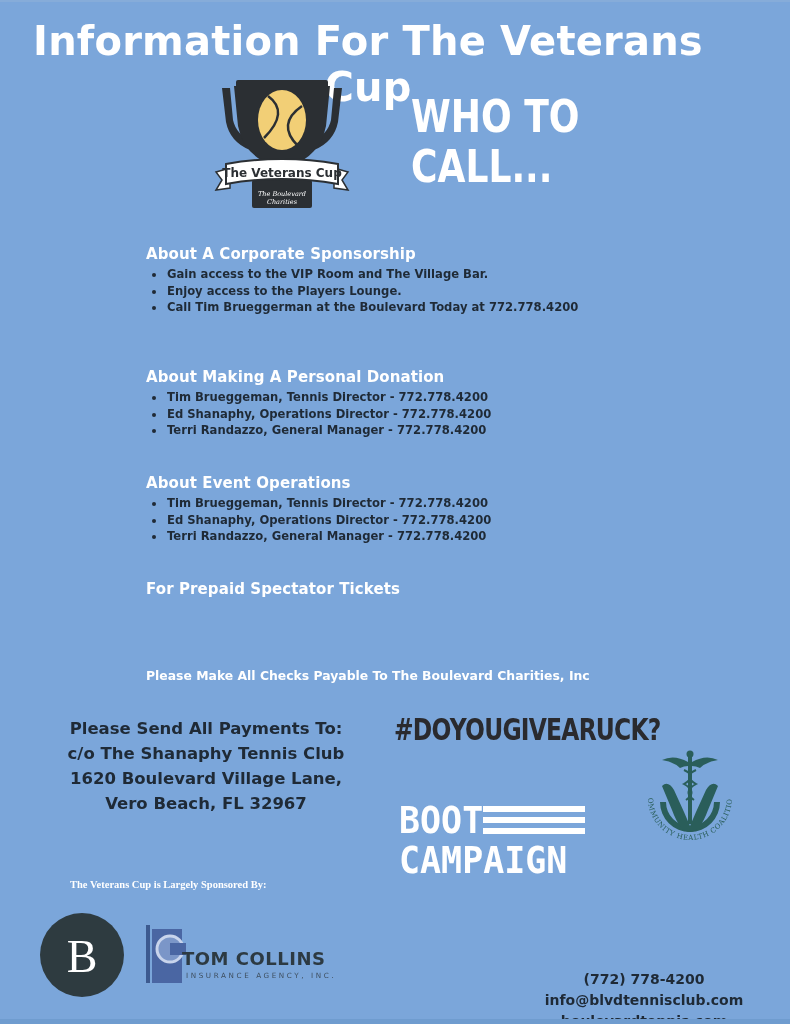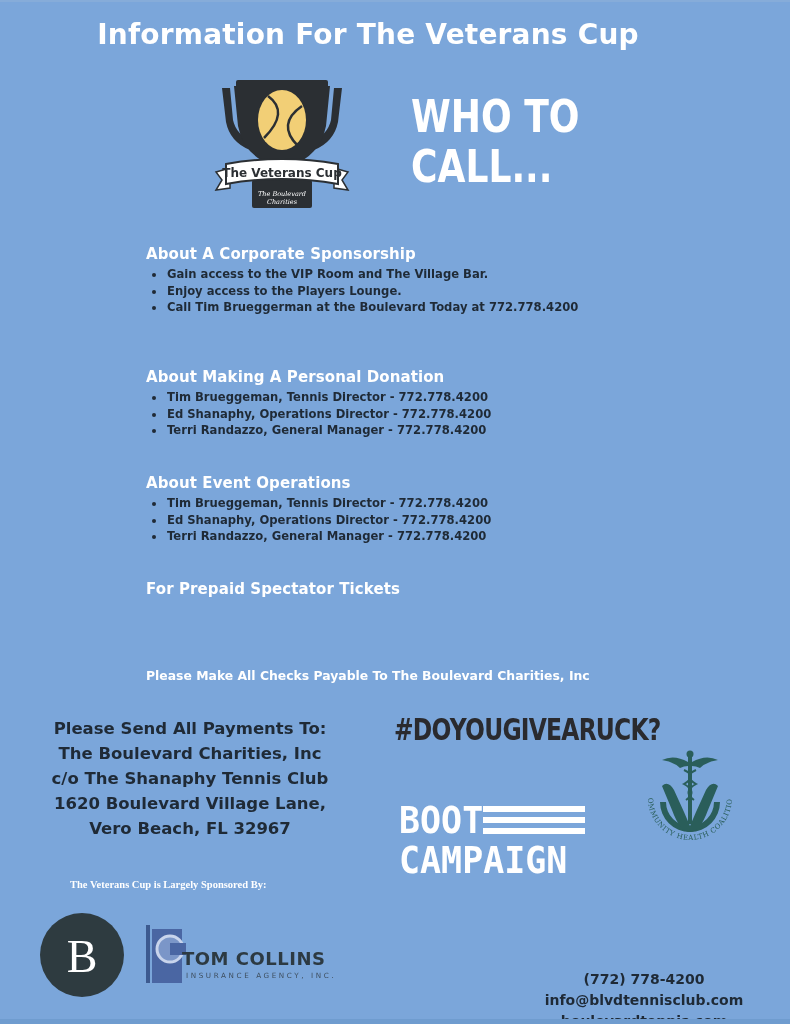--- a/index.html
+++ b/index.html
@@ -10,21 +10,21 @@
       position: relative;
       color: #1f2a36;
     }
     .abs { position: absolute; }
     .title {
       left: 0; width: 736px; top: 18px;
       text-align: center;
       color: #ffffff;
       font-family: "DejaVu Sans", sans-serif;
       font-weight: bold;
-      font-size: 28px;
+      font-size: 40px;
       letter-spacing: 0.2px;
     }
     .trophy { left: 212px; top: 76px; width: 140px; height: 136px; }
     .who {
       left: 411px; top: 92px;
       color: #ffffff;
       font-family: "DejaVu Sans", sans-serif;
       font-weight: bold;
       font-size: 44px;
       line-height: 50px;
@@ -62,21 +62,21 @@
     }
     .checks-note {
       left: 146px; top: 668px;
       color: #ffffff;
       font-family: "DejaVu Sans", sans-serif;
       font-weight: bold;
       font-size: 12.4px;
       white-space: nowrap;
     }
     .payments {
-      left: 20px; width: 340px; top: 716px;
+      left: 36px; width: 340px; top: 716px;
       text-align: center;
       font-family: "DejaVu Sans", sans-serif;
       font-weight: bold;
       font-size: 16.5px;
       line-height: 25px;
       color: #1f2a36;
     }
     .sponsored {
       left: 62px; top: 879px;
       color: #ffffff;
@@ -221,21 +221,20 @@
 </div>
 
 <div class="abs section" style="top:578px;">
   <h2>For Prepaid Spectator Tickets</h2>
 </div>
 
 <div class="abs checks-note">Please Make All Checks Payable To The Boulevard Charities, Inc</div>
 
 <div class="abs payments">
   <div>Please Send All Payments To:</div>
-  <div>The Boulevard Charities, Inc</div>
   <div>c/o The Shanaphy Tennis Club</div>
   <div>1620 Boulevard Village Lane,</div>
   <div>Vero Beach, FL 32967</div>
 </div>
 
 <div class="abs hashtag">#DOYOUGIVEARUCK?</div>
 
 <div class="abs boot">
   <div class="row1">
     <span class="word">BOOT</span>

